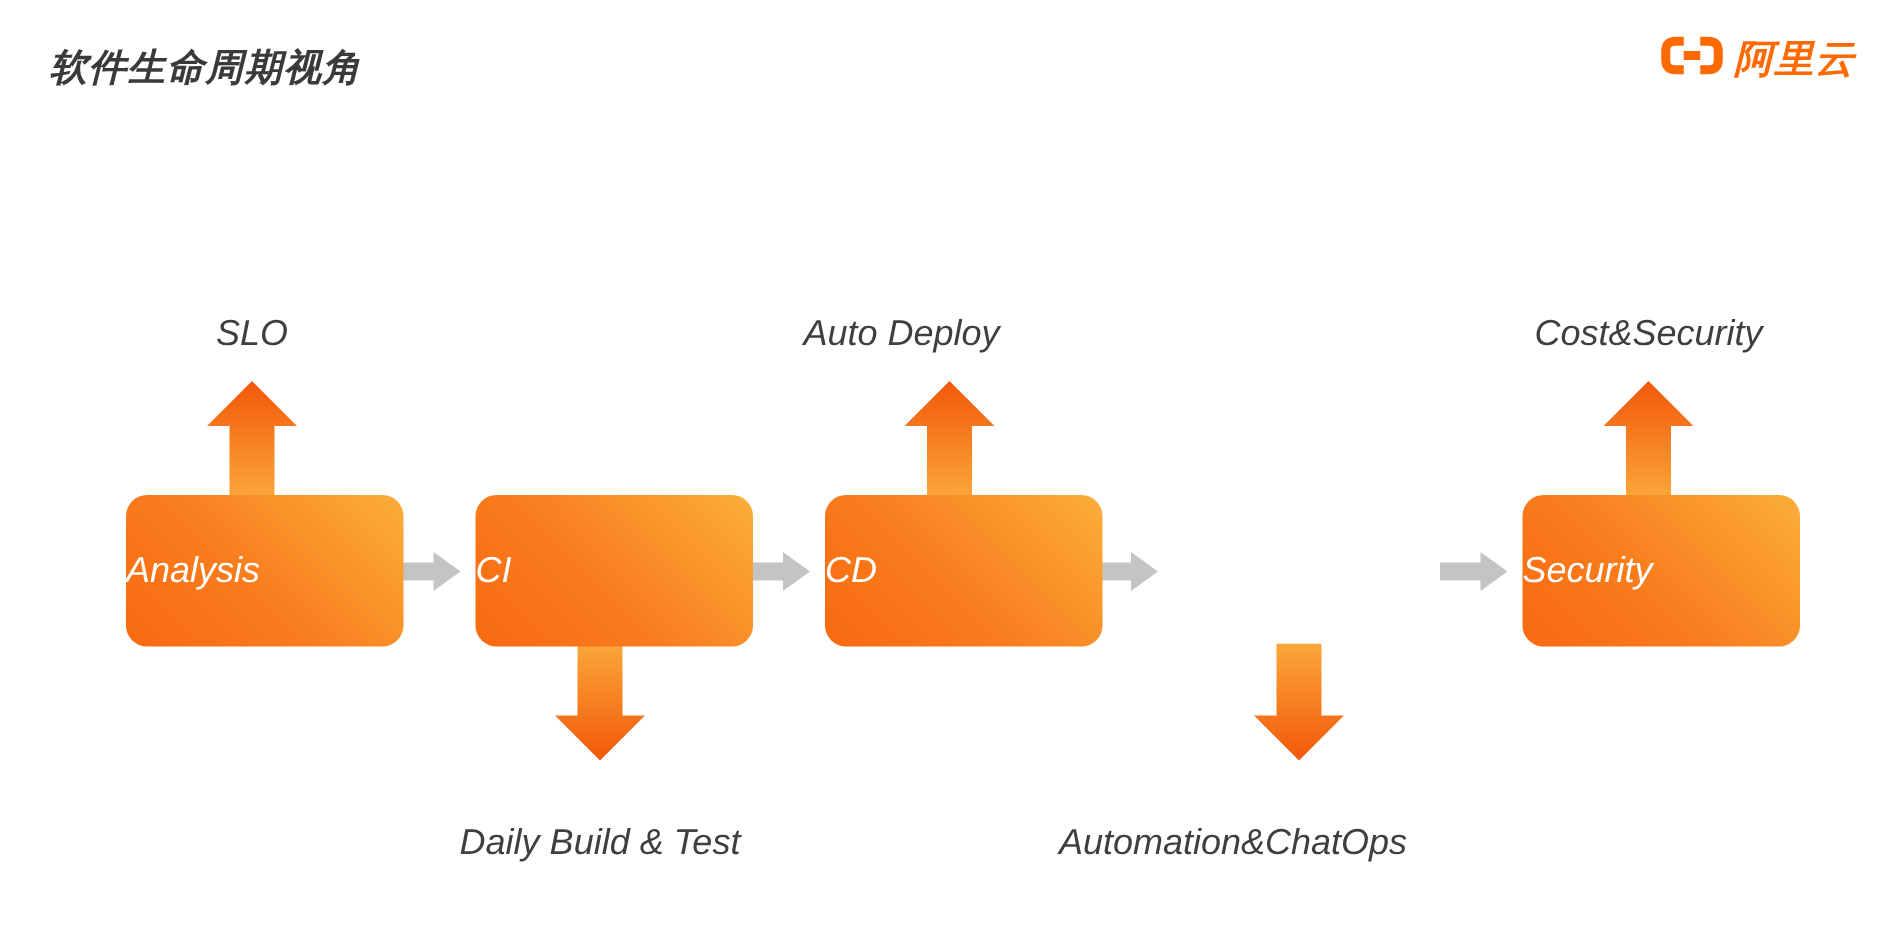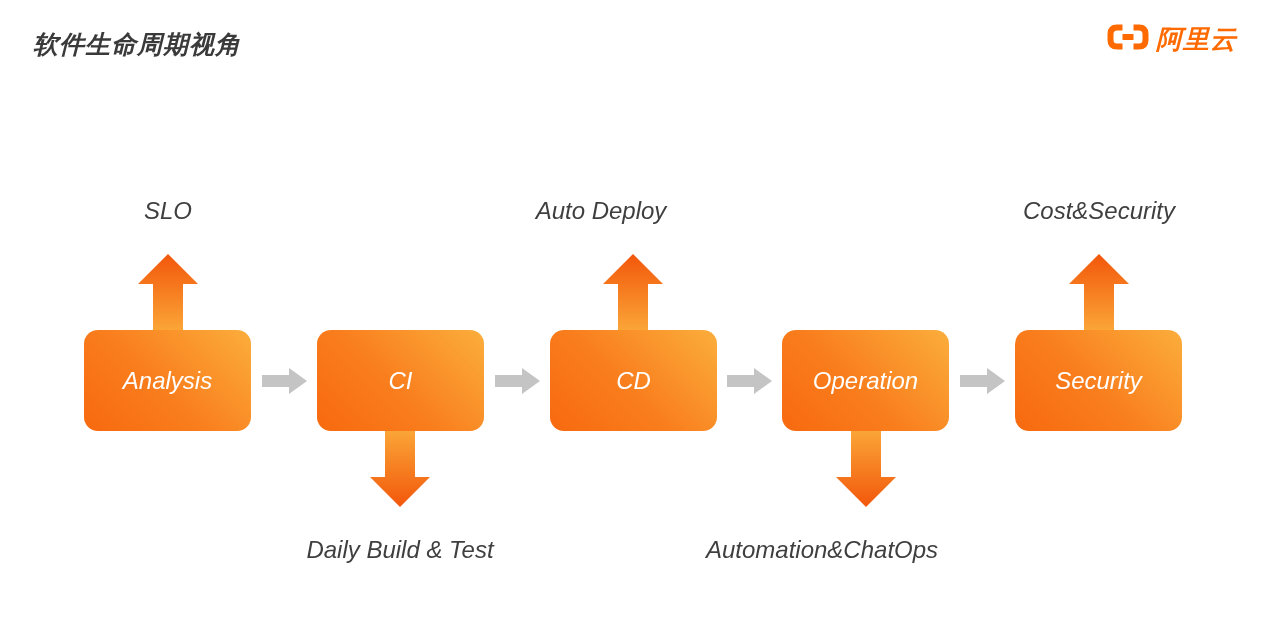--- a/index.html
+++ b/index.html
@@ -36,39 +36,40 @@
   .brand-name {
     font-size: 26px;
     font-weight: 700;
     color: #FF6A00;
     letter-spacing: 1px;
   }
 
   .stage-box {
     position: absolute;
     top: 330px;
-    width: 167px;
+    width: 185px;
     height: 101px;
     border-radius: 14px;
     background: linear-gradient(45deg, #F8690F 0%, #F97E1D 45%, #FBAE3C 100%);
     color: #ffffff;
     font-size: 24px;
     display: flex;
     align-items: center;
-    justify-content: center;
+    justify-content: flex-start;
     z-index: 3;
   }
 
   .callout-label {
     position: absolute;
     transform: translateX(-50%);
     white-space: nowrap;
     font-size: 24px;
     color: #3f3f3f;
     z-index: 1;
+    margin-top: 12px;
   }
   .callout-top { top: 197px; }
   .callout-bottom { top: 536px; }
 
   .v-arrow {
     position: absolute;
     width: 60px;
     height: 78px;
     z-index: 2;
   }
@@ -154,23 +155,20 @@
 
   <div class="stage-box" style="left:84px">
     <span>Analysis</span>
   </div>
   <div class="stage-box" style="left:317px">
     <span>CI</span>
   </div>
   <div class="stage-box" style="left:550px">
     <span>CD</span>
   </div>
-  <div class="stage-box" style="left:782px">
-    <span>Operation</span>
-  </div>
   <div class="stage-box" style="left:1015px">
     <span>Security</span>
   </div>
 
   <span class="connector" style="left:262px">
     <svg width="45" height="26" viewBox="0 0 45 26">
         <polygon points="0,7 27,7 27,0 45,13 27,26 27,19 0,19" fill="#C4C4C4"></polygon>
       </svg>
   </span>
   <span class="connector" style="left:495px">

